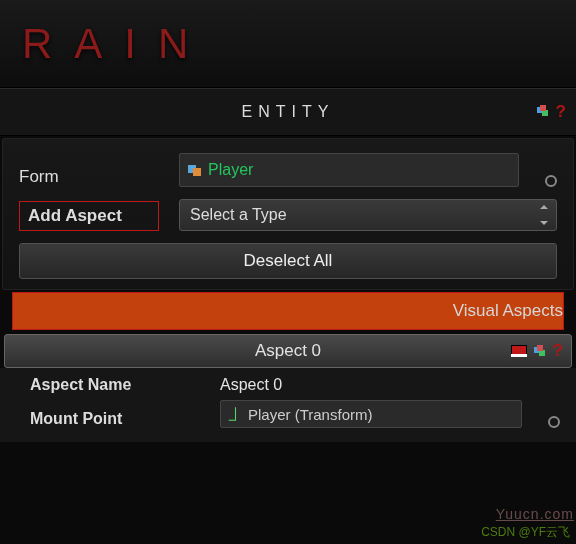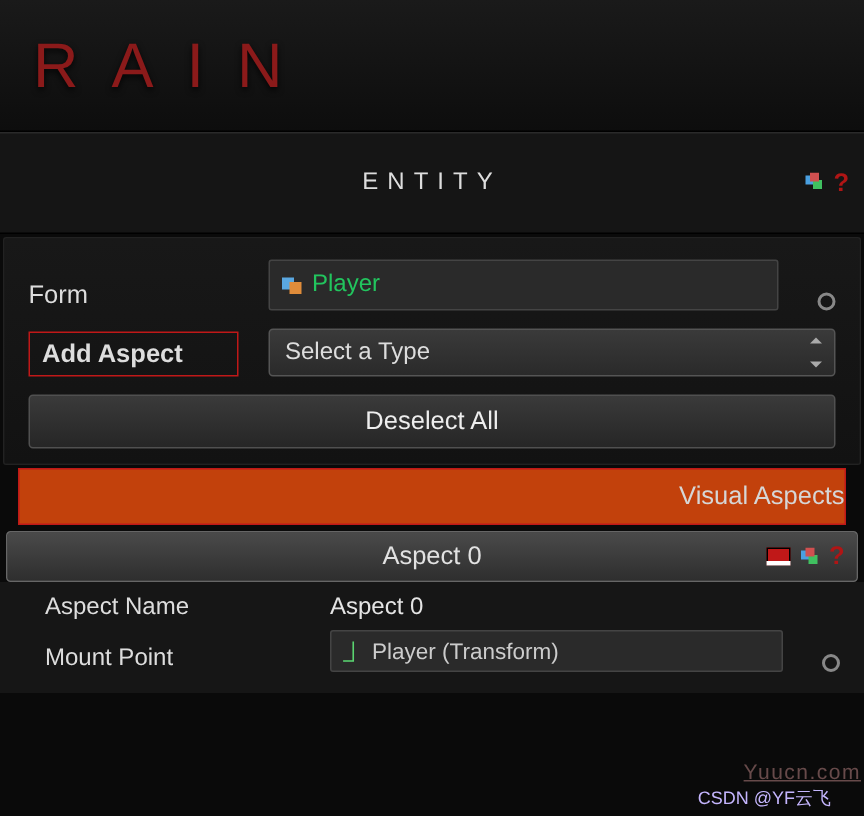--- a/index.html
+++ b/index.html
@@ -1,21 +1,21 @@
 <!DOCTYPE html>
 <html><head>
 <meta charset="utf-8">
 <style>
 * { margin: 0; padding: 0; box-sizing: border-box; font-family: -apple-system, BlinkMacSystemFont, "Segoe UI", sans-serif; }
 body { background: #0a0a0a; width: 576px; height: 544px; overflow: hidden; position: relative; }
 
 .banner { height: 88px; background: linear-gradient(180deg, #1a1a1a 0%, #0d0d0d 100%); display: flex; align-items: center; justify-content: flex-start; border-bottom: 1px solid #000; }
 .banner-title { font-size: 42px; font-weight: 300; letter-spacing: 22px; color: #8b1a1a; text-shadow: 0 2px 4px rgba(0,0,0,0.8); text-indent: 22px; }
 
-.section-header { background: #151515; padding: 24px 16px; display: flex; align-items: center; justify-content: center; position: relative; border-top: 1px solid #2a2a2a; border-bottom: 1px solid #000; }
+.section-header { background: #151515; padding: 14px 16px; display: flex; align-items: center; justify-content: center; position: relative; border-top: 1px solid #2a2a2a; border-bottom: 1px solid #000; }
 .section-title { color: #ddd; font-size: 16px; letter-spacing: 6px; font-weight: 400; }
 .section-icons { position: absolute; right: 10px; display: flex; gap: 6px; align-items: center; }
 
 .panel-body { padding: 14px 16px 10px 16px; background: linear-gradient(180deg, #181818 0%, #121212 100%); border: 1px solid #222; margin: 2px; border-radius: 2px; }
 
 .row { display: flex; align-items: flex-end; margin-bottom: 12px; gap: 20px; }
 .label { color: #ddd; font-size: 17px; width: 140px; flex-shrink: 0; }
 .label.hl { border: 1px solid #c01818; padding: 4px 8px; font-weight: bold; }
 
 .field { flex: 1; background: #2a2a2a; border: 1px solid #444; border-radius: 2px; padding: 5px 8px; display: flex; align-items: center; gap: 6px; color: #22c55e; font-size: 16px; height: 34px; }
@@ -31,34 +31,34 @@
 
 .wide-btn { width: 100%; background: linear-gradient(180deg, #3a3a3a 0%, #262626 100%); border: 1px solid #505050; border-radius: 3px; padding: 7px 0; color: #eee; font-size: 17px; text-align: center; }
 
 .sub-header { background: #c2410c; text-align: right; color: #d6d6d6; font-size: 17px; padding: 8px 0; border: 1px solid #c01818; margin: 2px 12px 0 12px; }
 
 .aspect-bar { background: linear-gradient(180deg, #4a4a4a 0%, #2e2e2e 100%); border: 1px solid #666; border-radius: 3px; margin: 4px 4px 0 4px; padding: 6px 10px; display: flex; align-items: center; justify-content: center; position: relative; color: #e2e2e2; font-size: 17px; }
 .aspect-icons { position: absolute; right: 8px; display: flex; gap: 6px; align-items: center; }
 
 .aspect-body { padding: 8px 16px 8px 30px; background: #161616; }
 .aspect-body .row { margin-bottom: 6px; }
-.aspect-body .label { width: 170px; font-size: 16px; color: #ddd; }
+.aspect-body .label { width: 170px; font-size: 16px; color: #ddd; font-weight: bold; }
 .val-text { color: #e4e4e4; font-size: 16px; }
 
 .obj-field { flex: 1; background: #2a2a2a; border: 1px solid #444; border-radius: 2px; padding: 4px 8px; display: flex; align-items: center; gap: 6px; color: #ccc; font-size: 15px; height: 28px; }
 .tfm-ico { color: #5ad470; font-size: 13px; font-weight: bold; }
 
 .color-swatch { width: 16px; height: 12px; background:#c01818; border: 1px solid #000; position: relative; }
 .color-swatch::after { content:""; position:absolute; bottom:-1px; left:-1px; right:-1px; height:3px; background:#fff; }
 .cube2 { width:14px; height:14px; position:relative; }
 .cube2 svg { width:14px; height:14px; }
 .help { color: #b01515; font-size: 17px; font-weight: bold; }
 
 .watermark { position: absolute; right: 2px; bottom: 22px; color: rgba(255,180,180,0.38); font-size: 14px; letter-spacing: 1px; pointer-events:none;text-decoration:underline; }
-.credit { position: absolute; right: 22px; bottom: 3px; color: #c4b5fd; font-size: 12px; pointer-events:none; }
+.credit { position: absolute; right: 6px; bottom: 3px; color: #4d7c0f; font-size: 12px; pointer-events:none; }
 </style>
 </head>
 <body>
 
 <div class="banner">
   <div class="banner-title">RAIN</div>
 </div>
 
 <div class="section-header">
   <div class="section-title">ENTITY</div>

